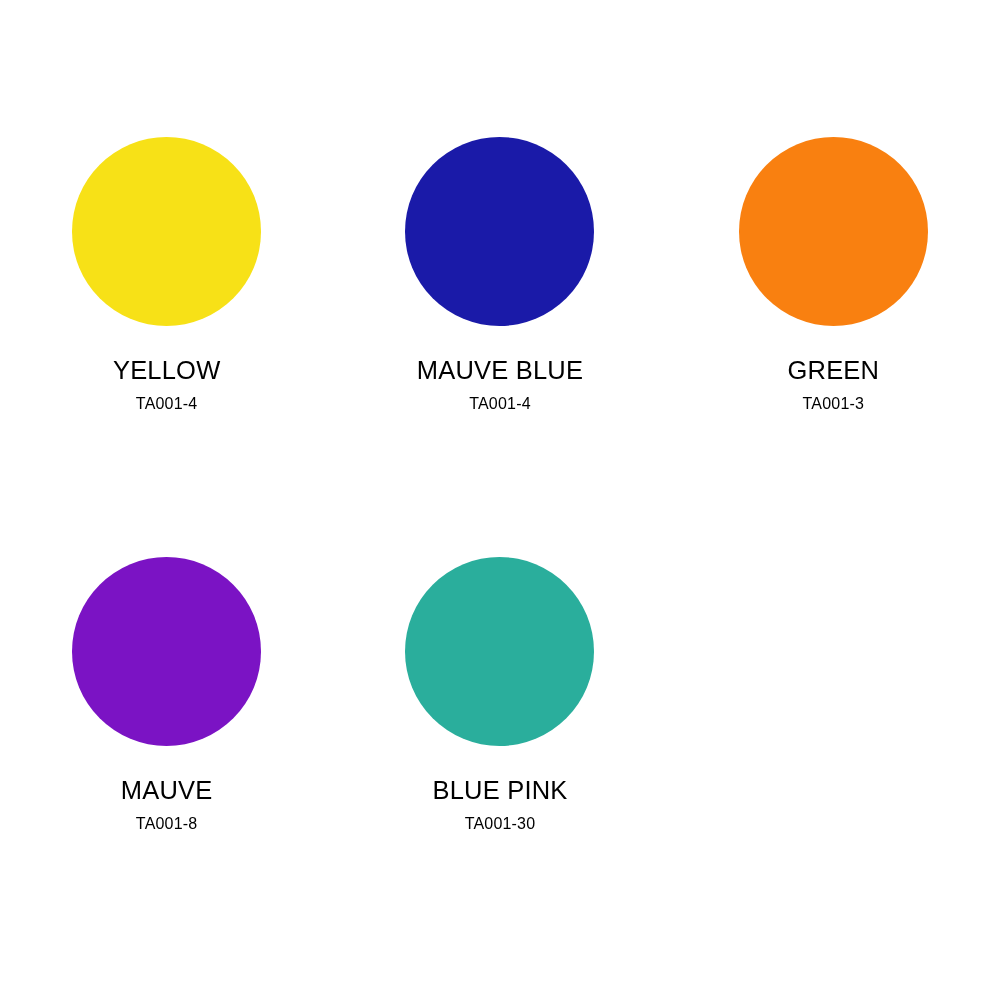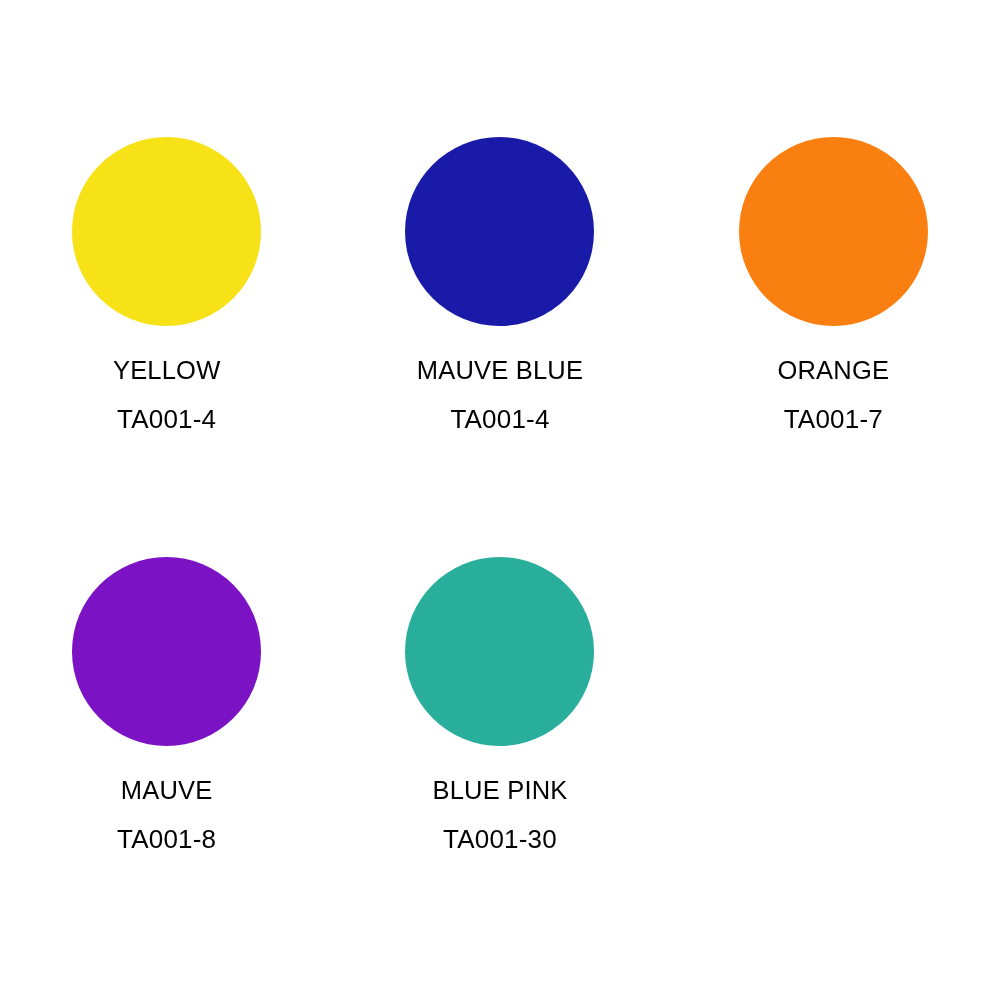--- a/index.html
+++ b/index.html
@@ -62,22 +62,22 @@
   .swatch-name {
     margin-top: 31px;
     font-size: 25.5px;
     line-height: 1.05;
     letter-spacing: 0.2px;
     white-space: nowrap;
     text-align: center;
   }
 
   .swatch-code {
-    margin-top: 22px;
-    font-size: 26px;
+    margin-top: 12px;
+    font-size: 16px;
     line-height: 1.05;
     letter-spacing: 0.2px;
     white-space: nowrap;
     text-align: center;
   }
 </style>
 </head>
 <body style="background: rgb(255, 255, 255); color: rgb(0, 0, 0);">
 
 <div id="swatch-chart">
@@ -90,22 +90,22 @@
     </div>
 
     <div class="swatch-cell">
       <div class="swatch-dot" style="background: rgb(26, 26, 168);"></div>
       <div class="swatch-name">MAUVE BLUE</div>
       <div class="swatch-code">TA001-4</div>
     </div>
 
     <div class="swatch-cell">
       <div class="swatch-dot" style="background: rgb(249, 128, 16);"></div>
-      <div class="swatch-name">ORANGE</div>
-      <div class="swatch-code">TA001-7</div>
+      <div class="swatch-name">GREEN</div>
+      <div class="swatch-code">TA001-3</div>
     </div>
 
     <div class="swatch-cell">
       <div class="swatch-dot" style="background: rgb(123, 19, 196);"></div>
       <div class="swatch-name">MAUVE</div>
       <div class="swatch-code">TA001-8</div>
     </div>
 
 
     <div class="swatch-cell">

